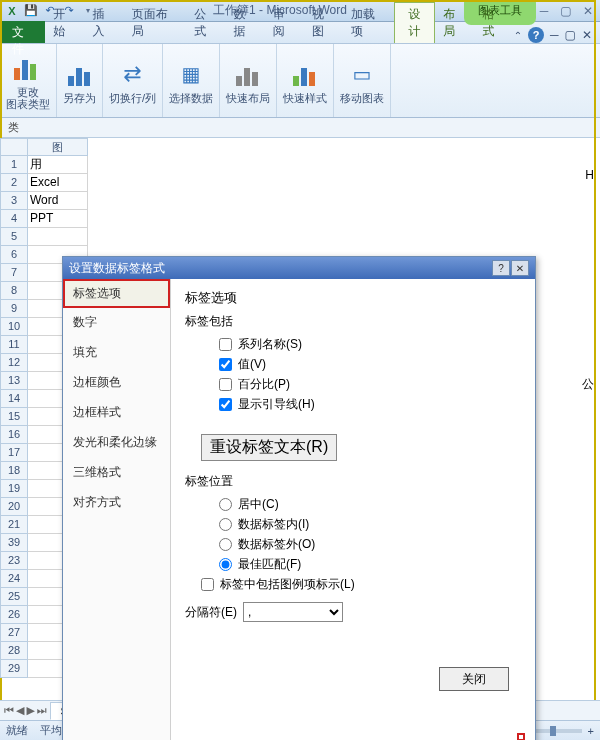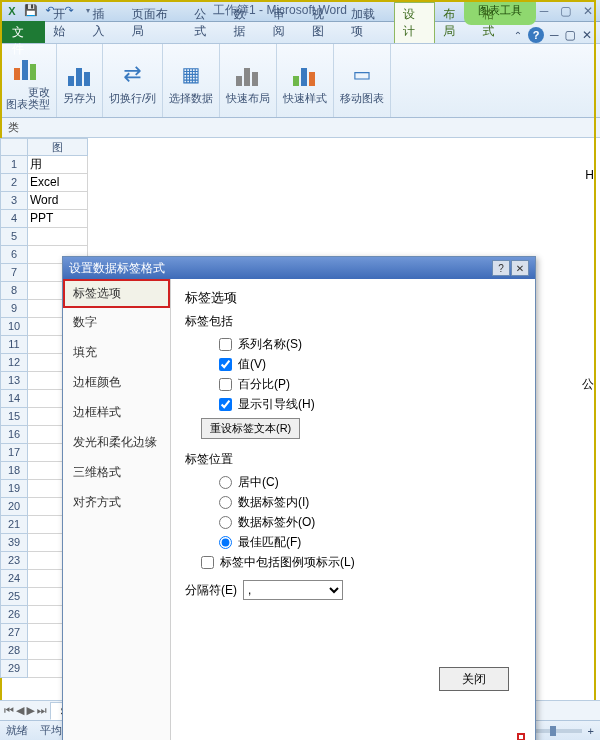--- a/index.html
+++ b/index.html
@@ -12,29 +12,29 @@
 .title-text { flex: 1; text-align: center; color: #4b6184; font-size: 12px; }
 .chart-tools { background: #8fd86f; padding: 7px 14px; color: #1e4a0a; font-size: 11px; border-radius: 7px; }
 .win-controls { display: flex; gap: 6px; color: #5a7090; }
 .win-controls span { width: 16px; text-align: center; cursor: default; }
 
 
 .ribbon-tabs { height: 22px; background: linear-gradient(#e9f1fa, #dae8f6); display: flex; align-items: flex-end; padding-left: 2px; border-bottom: 1px solid #b0c6dd; }
 .file-tab { background: #1e7a34; color: #fff; padding: 3px 10px; font-size: 12px; height: 22px; }
 .rtab { padding: 3px 8px; color: #3b5173; font-size: 12px; cursor: default; }
 .rtab.tool { color: #3e6b1f; }
-.rtab.active { background: #f7faf1; border: 1px solid #8fb860; border-bottom: none; }
+.rtab.active { background: #f7faf1; border: 1px solid #8fb860; border-bottom: none; text-align: center; }
 .ribbon-right { margin-left: auto; display: flex; gap: 6px; padding-right: 8px; align-items: center; color: #3b5173; }
 .help-icon { width: 16px; height: 16px; border-radius: 50%; background: #3a7ac0; color: #fff; text-align: center; line-height: 16px; font-size: 11px; font-weight: bold; }
 
 
 .ribbon { height: 74px; background: linear-gradient(#f5f9fe, #e3eef8); border-bottom: 1px solid #a6bdd6; display: flex; }
 .rgroup { display: flex; flex-direction: column; align-items: center; justify-content: center; padding: 2px 6px; border-right: 1px solid #c5d6e7; }
 .rgroup .ico { width: 32px; height: 32px; margin-bottom: 2px; display: flex; align-items: center; justify-content: center; }
-.rgroup .lbl { font-size: 11px; color: #3b5173; text-align: right; line-height: 12px; }
+.rgroup .lbl { font-size: 11px; color: #3b5173; text-align: center; line-height: 12px; }
 .chart-ico { width: 28px; height: 24px; position: relative; }
 .chart-ico .bar { position: absolute; bottom: 0; width: 6px; }
 
 
 .namebar { height: 20px; background: #eef4fa; border-bottom: 1px solid #b9cde1; display: flex; align-items: center; padding: 0 8px; font-size: 11px; color: #444; }
 
 
 .sheetwrap { position: relative; height: 560px; }
 .sheet { position: absolute; left: 0; top: 0; width: 600px; }
 .colhdrs { display: flex; height: 18px; }
@@ -53,21 +53,21 @@
 .dlg-body { display: flex; height: 506px; }
 .dlg-left { width: 108px; background: #fafafa; border-right: 1px solid #d0d0d0; }
 .dlg-left .item { padding: 6px 10px; font-size: 12px; color: #333; border-bottom: 1px solid transparent; }
 .dlg-left .item.sel { background: #f2f2e8; border: 2px solid #d02020; padding: 4px 8px; }
 .dlg-right { flex: 1; padding: 10px 14px; position: relative; }
 .sect { font-size: 13px; margin-bottom: 4px; }
 .subsect { font-size: 12px; margin: 6px 0 4px; }
 .opt { margin-left: 18px; font-size: 12px; line-height: 20px; display: flex; align-items: center; gap: 4px; padding-left: 16px; }
 .opt input { margin-right: 2px; }
 .hl-red { border: 2px solid #d02020; padding: 0 2px; display: inline-flex; align-items: center; }
-.btn-reset { margin-left: 16px; margin-top: 4px; padding: 2px 8px; font-size: 11px; background: #efefef; border: 1px solid #888; }
+.btn-reset { margin-left: 16px; margin-top: 20px; padding: 2px 8px; font-size: 16px; background: #efefef; border: 1px solid #888; }
 .sep-combo { display: flex; align-items: center; gap: 6px; margin-top: 8px; margin-left: 0; font-size: 12px; }
 .sep-combo select { width: 100px; height: 20px; border: 1px solid #888; background: #fff; font-size: 12px; }
 .dlg-close { position: absolute; right: 14px; bottom: 48px; width: 70px; height: 24px; background: #efefef; border: 1px solid #666; font-size: 12px; }
 .dlg-close-wrap { position: absolute; right: 10px; bottom: 44px; border: 2px solid #d02020; padding: 2px; }
 
 
 .sheettabs { position: absolute; left: 0; bottom: 20px; height: 20px; width: 600px; background: #eef4fa; border-top: 1px solid #b9cde1; display: flex; align-items: center; font-size: 11px; }
 .sheettabs .nav { display: flex; gap: 2px; padding: 0 4px; color: #666; }
 .sheettabs .tab { padding: 2px 10px; border: 1px solid #b9cde1; background: #fff; margin-left: -1px; }
 .sheettabs .tab.active { background: #fff; border-bottom: 1px solid #fff; font-weight: bold; }

